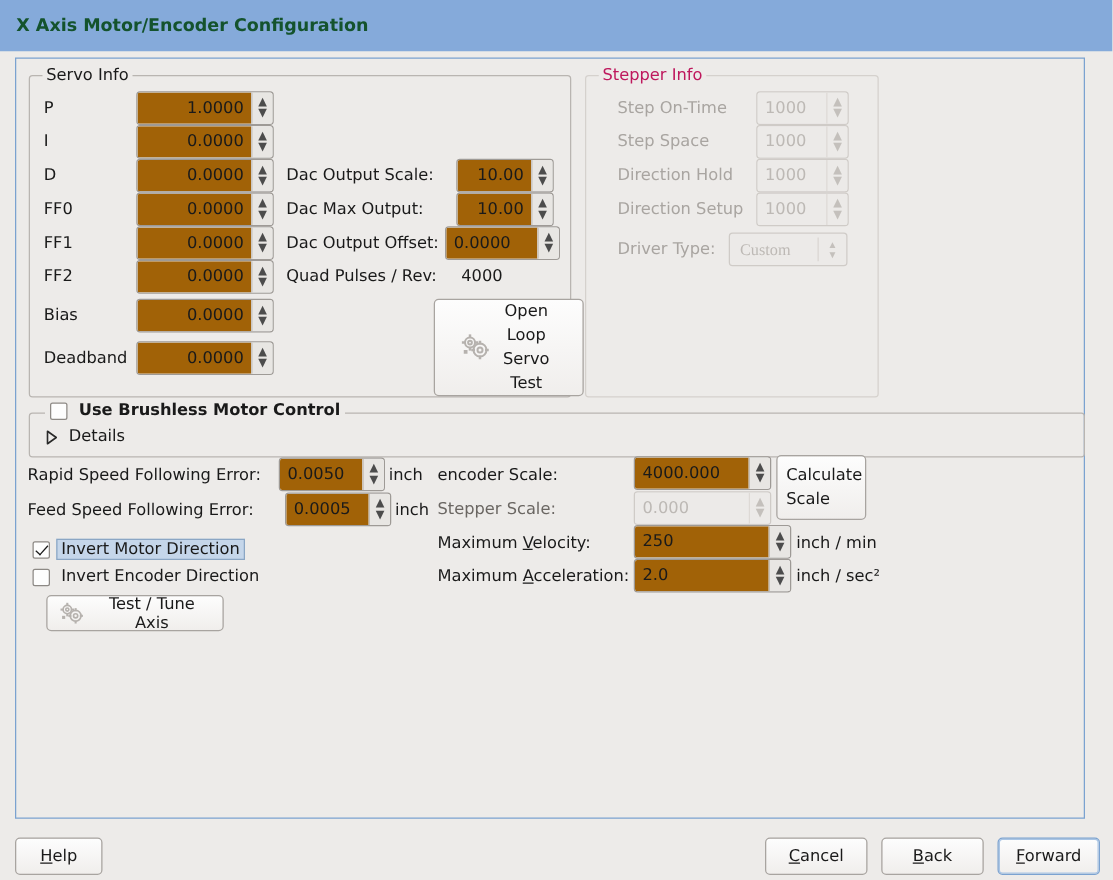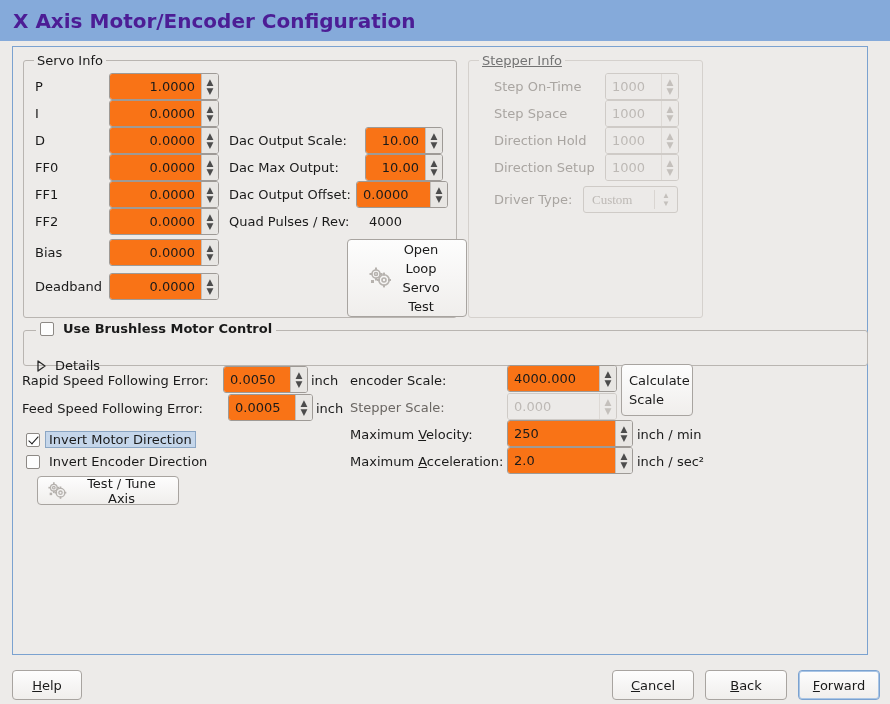--- a/index.html
+++ b/index.html
@@ -15,22 +15,22 @@
 
   
   .titlebar {
     height: 41px;
     background: #85aada;
     display: flex;
     align-items: center;
     padding-left: 13px;
   }
   .titlebar .title {
-    color: #4c1d95;
-    font-size: 20px;
+    color: #14532d;
+    font-size: 14px;
     font-weight: bold;
   }
 
   
   .content {
     position: absolute;
     left: 12px; top: 46px;
     width: 856px; height: 609px;
     border: 1px solid #7ba2d0;
     background: #edebe9;
@@ -42,21 +42,21 @@
     border: 1px solid #b9b5b1;
     border-radius: 3px;
   }
   .groupbox > .gb-title {
     position: absolute;
     top: -8px; left: 10px;
     background: #edebe9;
     padding: 0 3px;
     font-size: 13px;
   }
-  .gb-title.disabled { color: #737373; text-decoration: underline; }
+  .gb-title.disabled { color: #be185d; }
 
   
   .lbl { position: absolute; white-space: nowrap; font-size: 13px; }
   .lbl.dim { color: #a9a5a1; margin-left: 14px; }
   .lbl u { text-decoration: underline; }
 
   
   .spin {
     position: absolute;
     height: 27px;
@@ -66,21 +66,21 @@
     border-radius: 3px;
     overflow: hidden;
   }
   .spin .val {
     flex: 1;
     display: flex;
     align-items: center;
     padding: 0 6px;
     font-size: 13px;
     color: #1a1a1a;
-    background: #f97316;
+    background: #a16207;
     min-width: 0;
     overflow: hidden;
   }
   .spin .val.right { justify-content: flex-end; }
   .spin .arrows {
     width: 17px;
     background: #e8e6e3;
     border-left: 1px solid #c3bfbb;
     display: flex;
     flex-direction: column;
@@ -373,21 +373,21 @@
           <span>▼</span>
         </span>
     </div>
   </div>
 
   <div class="groupbox" style="left:10px; top:283px; width:845px; height:36px;">
     <div class="cbrow" style="left:12px; top:-10px; background:#edebe9; padding:0 4px;">
       <span class="cbox"></span>
       <span class="cblabel bold">Use Brushless Motor Control</span>
     </div>
-    <div class="expander" style="left:12px; top:27px;">
+    <div class="expander" style="left:12px; top:11px;">
       <span class="tri-outline">
         <svg width="11" height="12" viewBox="0 0 11 12">
           <path d="M2 1 L9 6 L2 11 Z" fill="none" stroke="#2a2a2a" stroke-width="1.3" stroke-linejoin="round"></path>
         </svg>
       </span>
       <span>Details</span>
     </div>
   </div>
 
   <span class="lbl" style="left:9px; top:326px;">Rapid Speed Following Error:</span>

